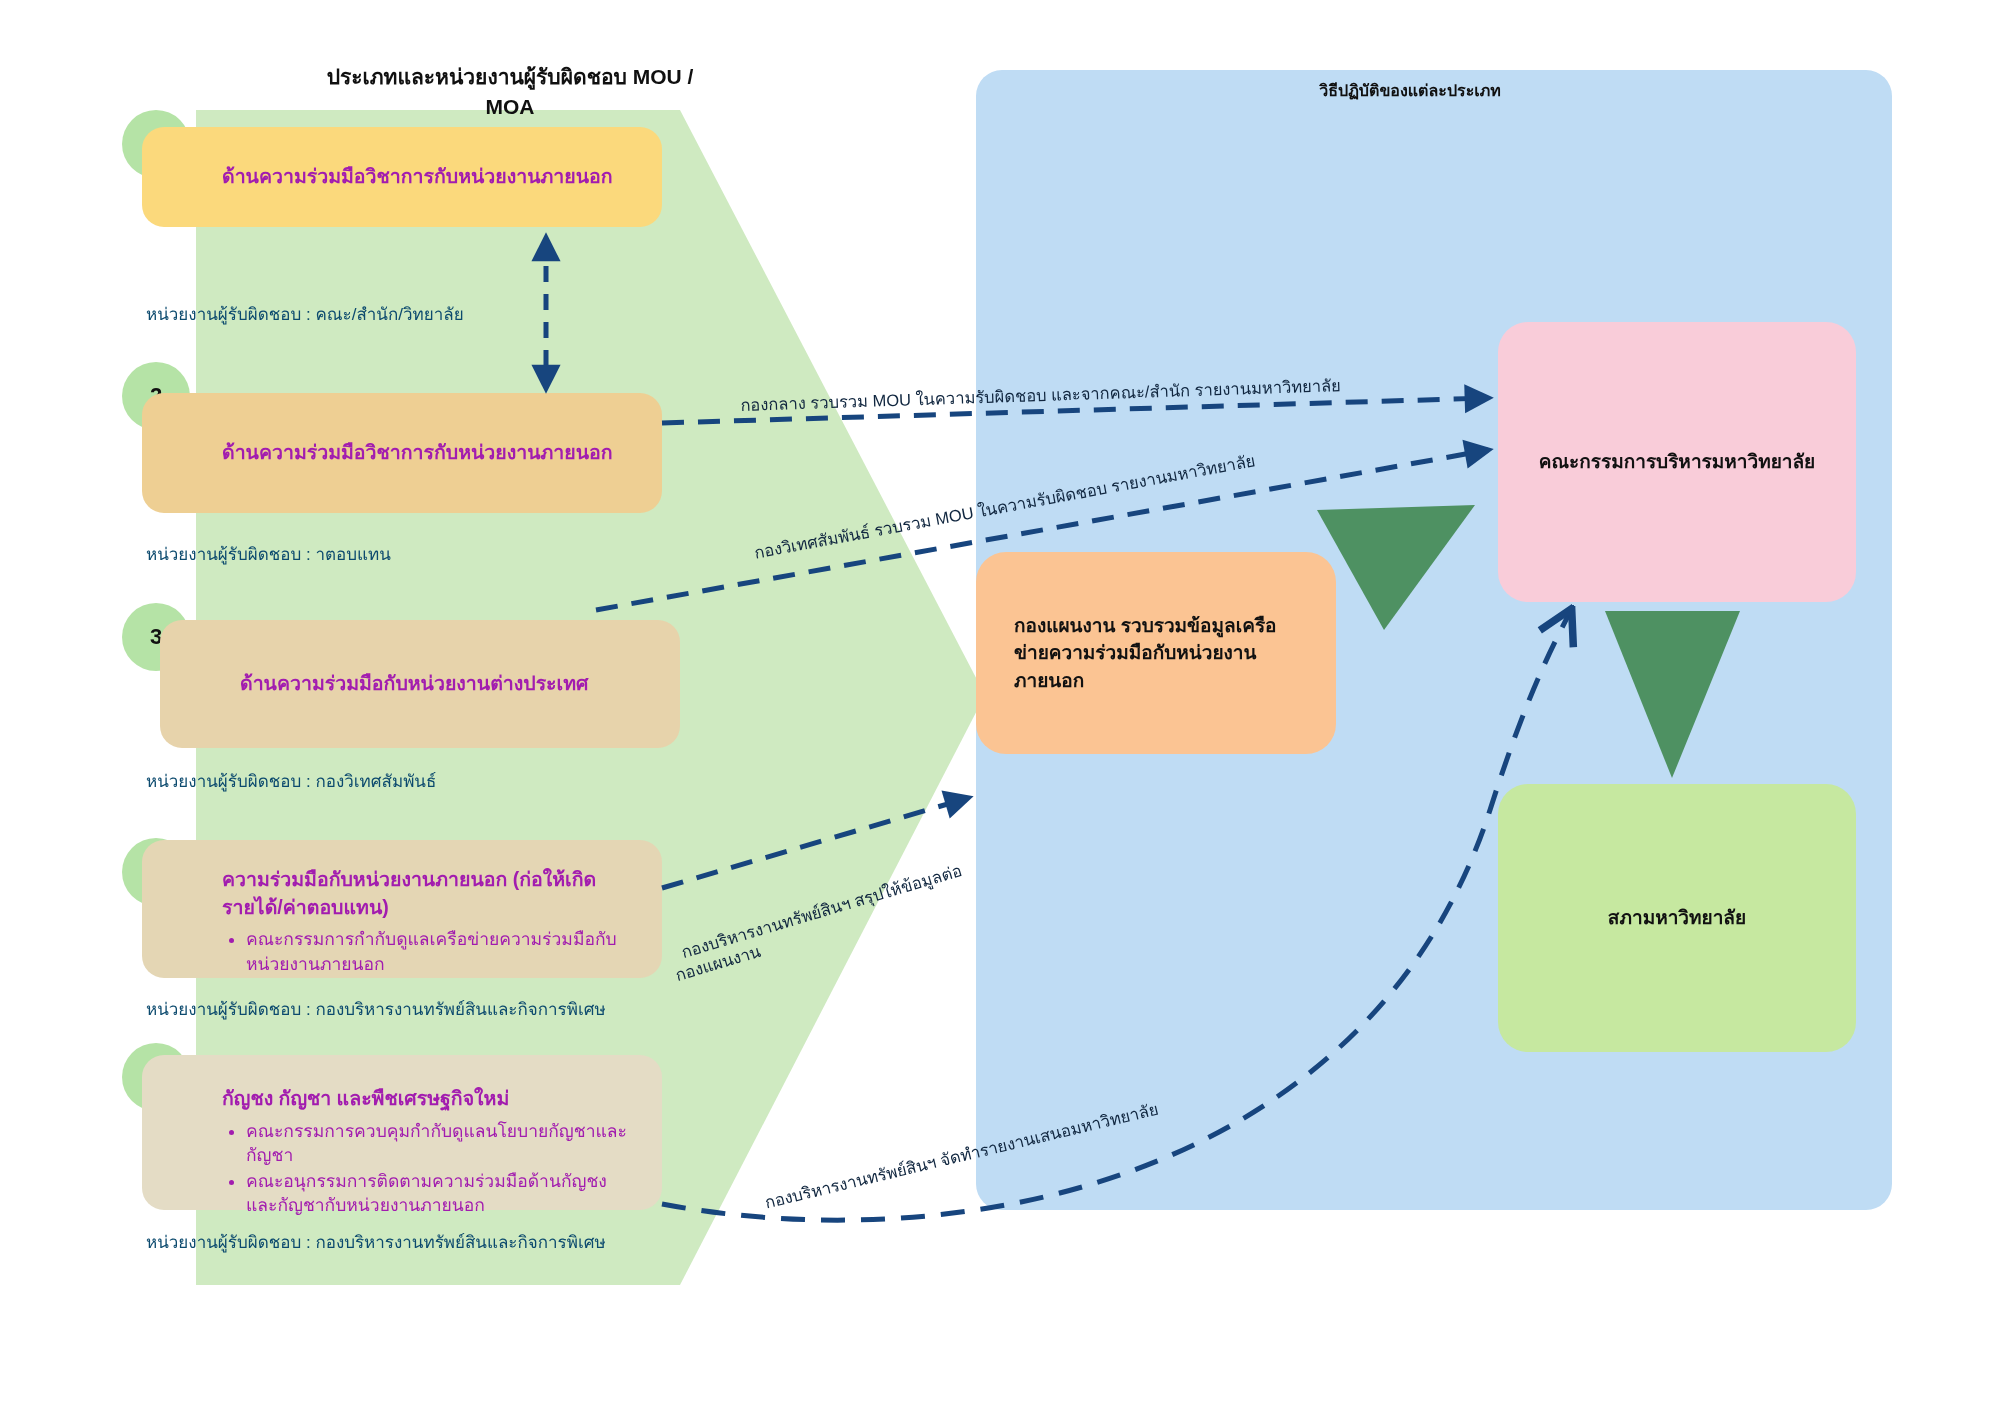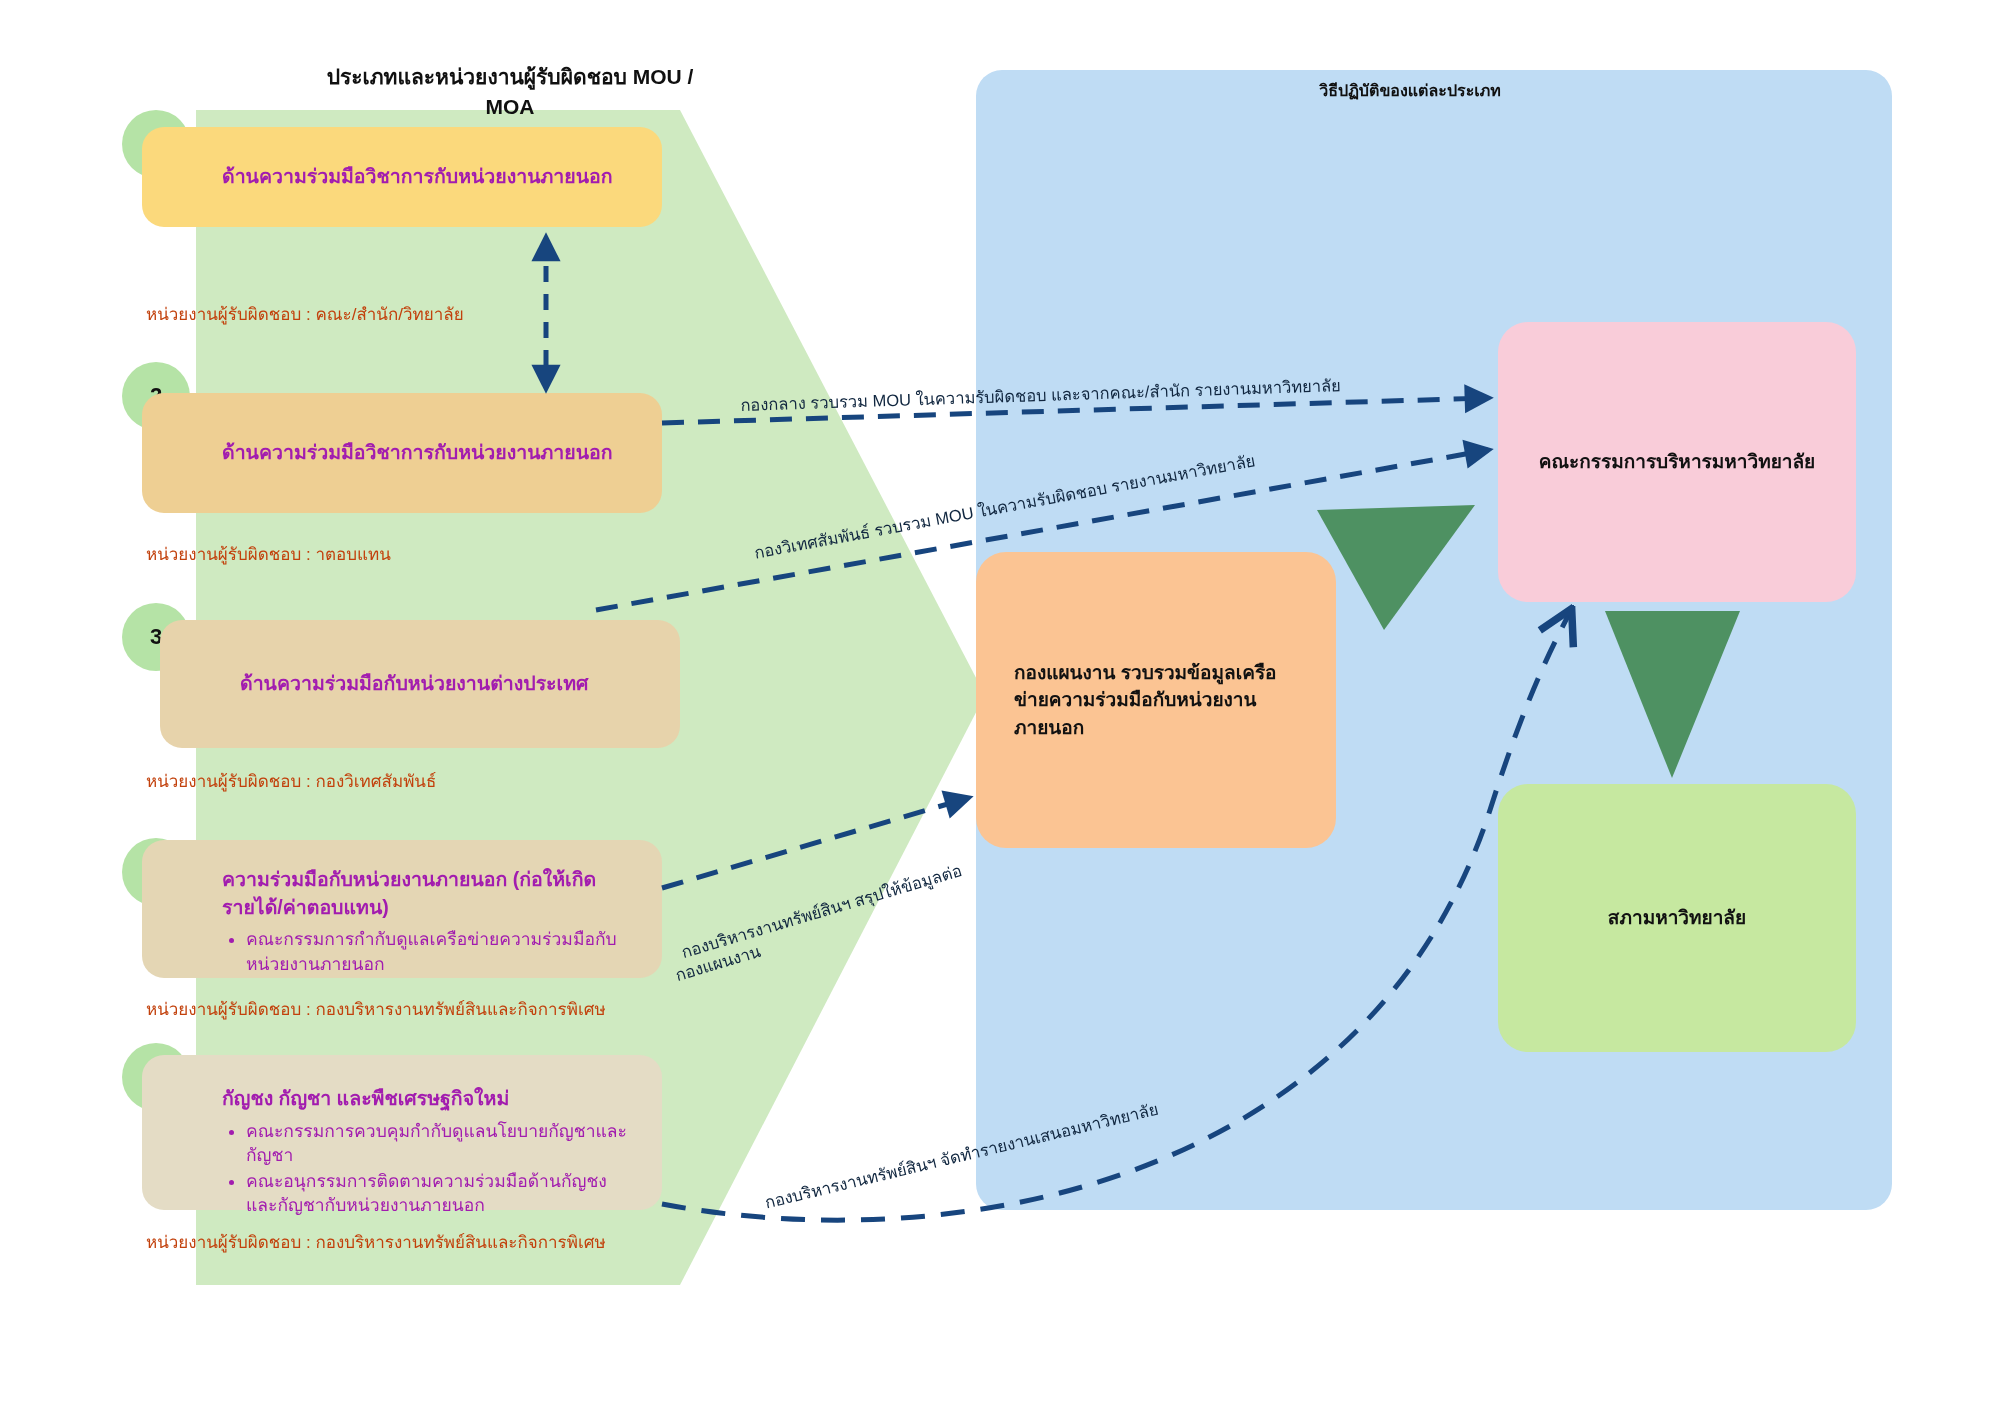--- a/index.html
+++ b/index.html
@@ -41,21 +41,21 @@
     margin:6px 0 0 0;padding:0 0 0 24px;font-size:17.5px;line-height:1.38;font-weight:400;
   }
   .cat-bullets li{margin:2px 0;}
   .num-circle{
     width:68px;height:68px;border-radius:50%;
     background:#b5e3a6;color:#111;
     font-size:22px;font-weight:bold;
     display:flex;align-items:center;justify-content:center;
   }
   .resp-line{
-    font-size:17px;color:#c2410c;white-space:nowrap;
+    font-size:17px;color:#0c4a6e;white-space:nowrap;
   }
 
   
   .rbox{
     border-radius:30px;
     display:flex;align-items:center;
     font-size:19px;font-weight:bold;color:#111;
     line-height:1.45;
   }
   .rbox.center{justify-content:center;text-align:right;}
@@ -80,21 +80,21 @@
 
   <div class="abs blue-panel"></div>
 
   <div class="abs col-title">ประเภทและหน่วยงานผู้รับผิดชอบ MOU / MOA</div>
   <div class="abs panel-title">วิธีปฏิบัติของแต่ละประเภท</div>
 
   <div class="abs rbox center" style="left:1498px;top:322px;width:358px;height:280px;background:#f9ccd9;padding:0 26px;">
     <span>คณะกรรมการบริหารมหาวิทยาลัย</span>
   </div>
 
-  <div class="abs rbox left" style="left:976px;top:552px;width:360px;height:296px;background:#fbc493;padding:0 38px;">
+  <div class="abs rbox left" style="left:976px;top:552px;width:360px;height:202px;background:#fbc493;padding:0 38px;">
     <span>กองแผนงาน รวบรวมข้อมูลเครือข่ายความร่วมมือกับหน่วยงานภายนอก</span>
   </div>
 
   <div class="abs rbox center" style="left:1498px;top:784px;width:358px;height:268px;background:#c6e8a0;padding:16px 26px;">
     <span>สภามหาวิทยาลัย</span>
   </div>
 
   <svg class="svg-layer" viewBox="0 0 2000 1414" preserveAspectRatio="none">
     <polygon points="1317,510 1475,505 1384,630" fill="#4e9162"></polygon>
     <polygon points="1605,611 1740,611 1672,778" fill="#4e9162"></polygon>

